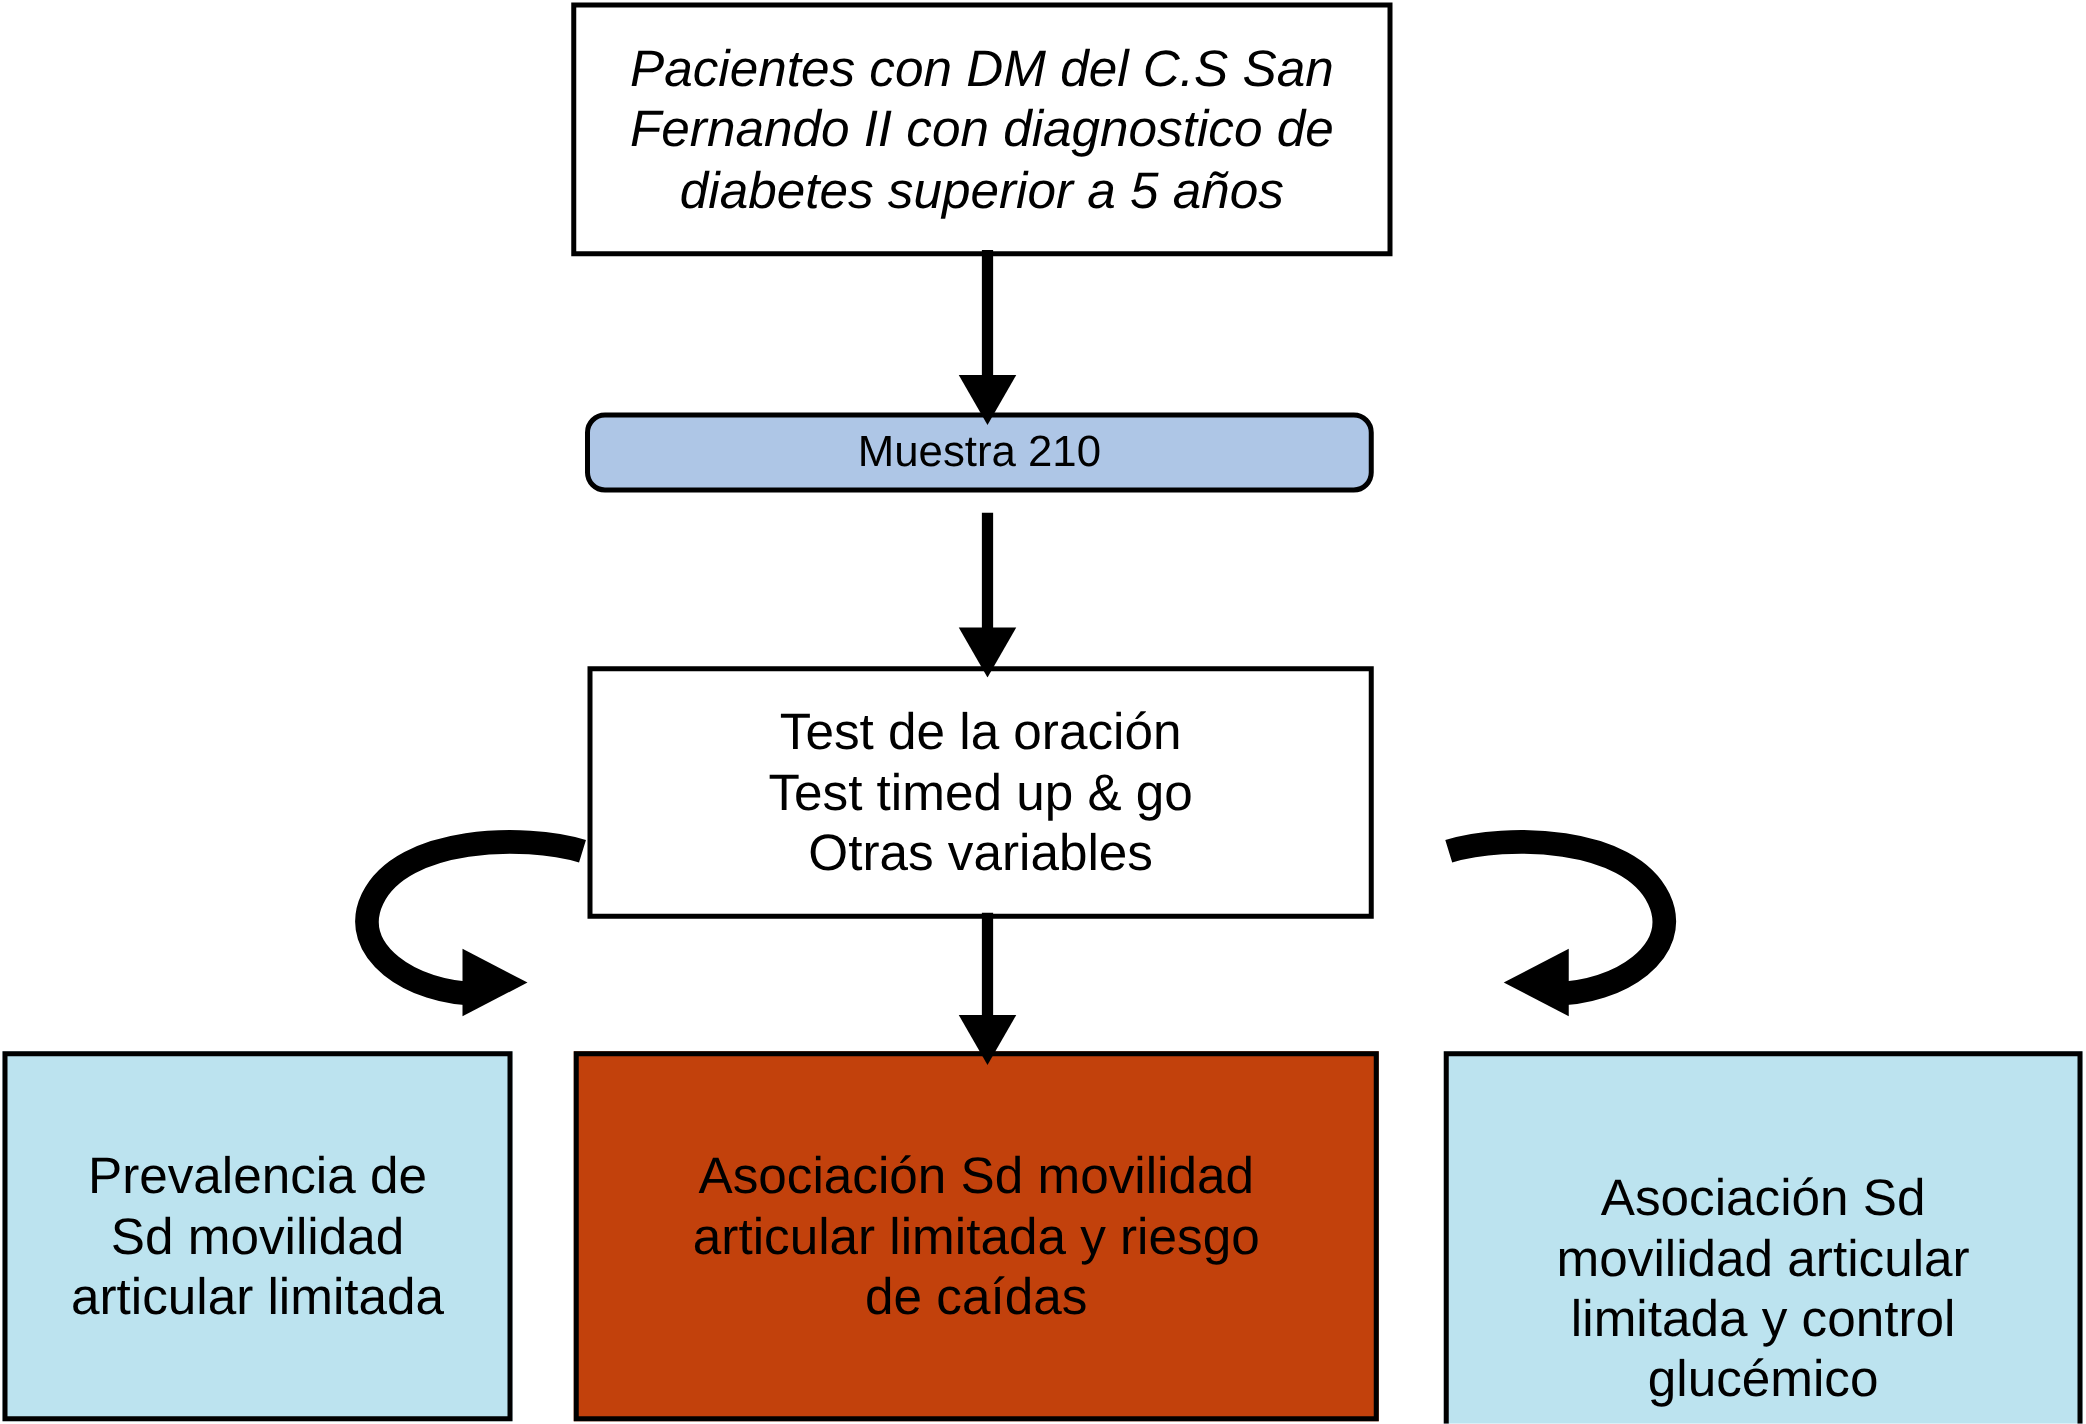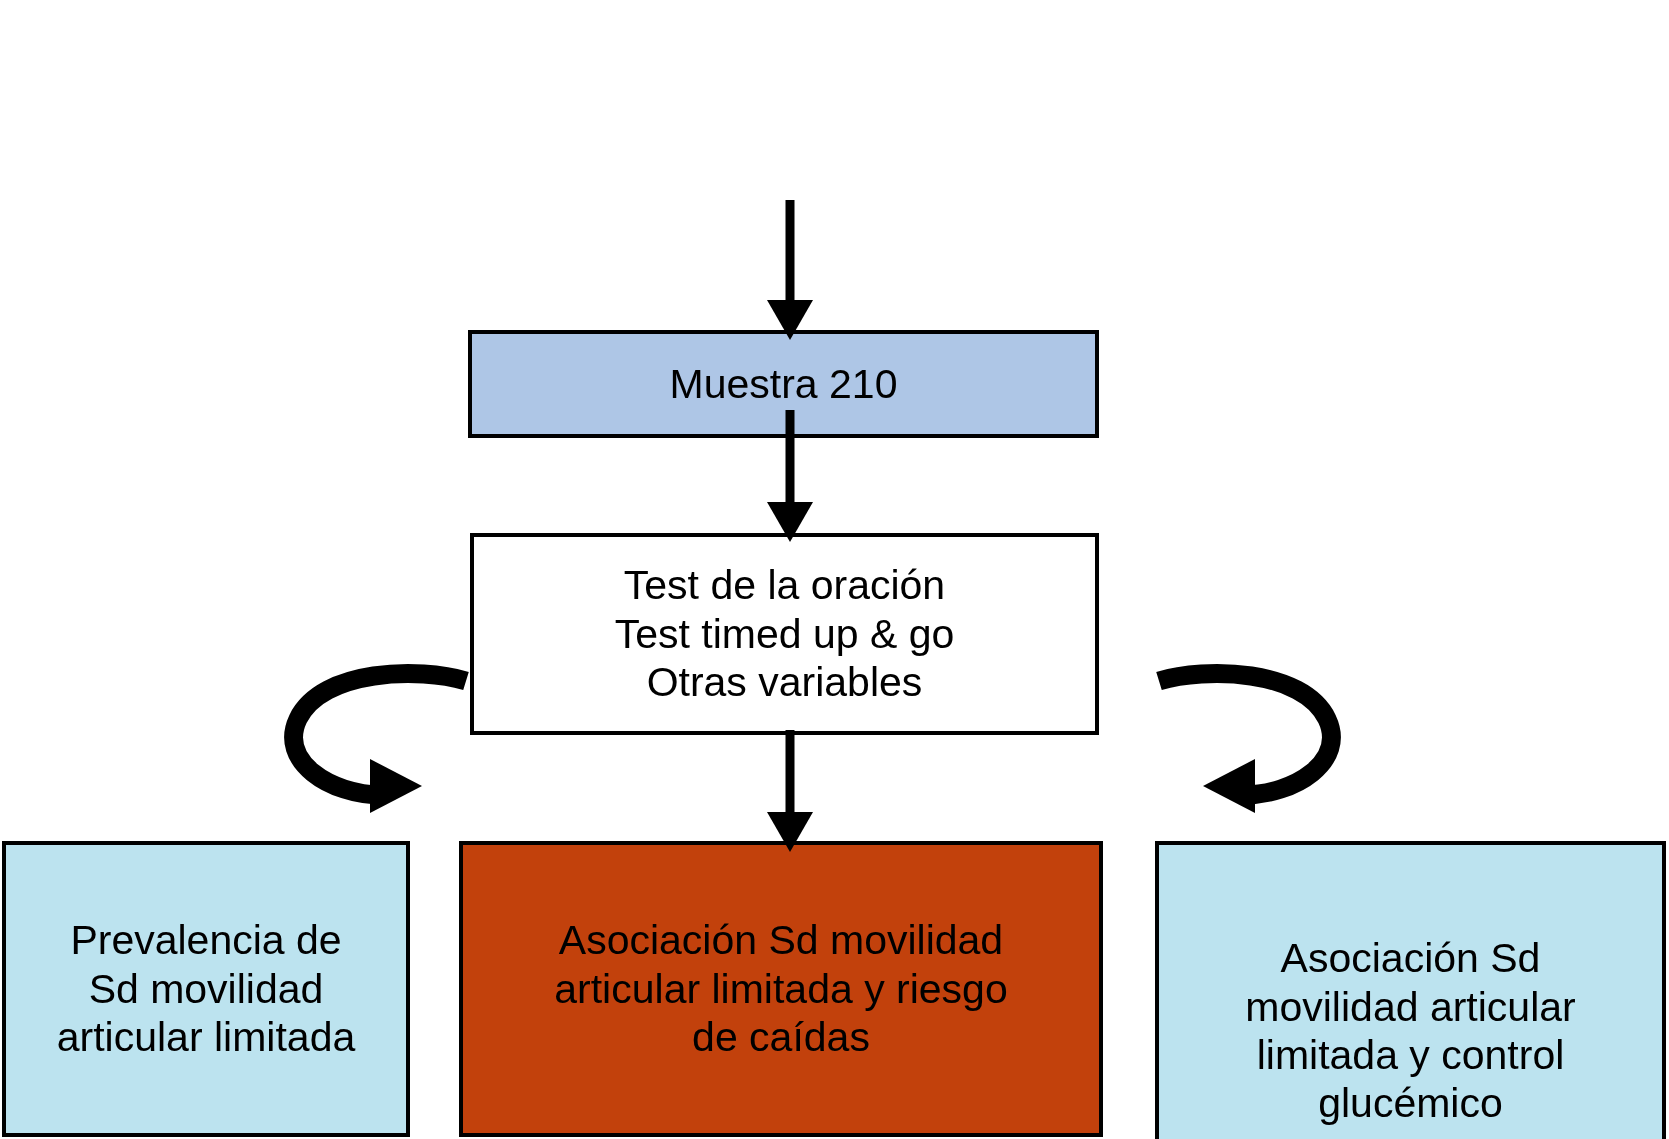--- a/index.html
+++ b/index.html
@@ -40,23 +40,24 @@
     width: 657px;
     height: 203px;
     background: #ffffff;
     font-style: italic;
     font-size: 41px;
   }
   #node-sample {
     left: 468px;
     top: 330px;
     width: 631px;
-    height: 108px;
+    height: 64px;
     background: #aec6e6;
-    font-size: 41px;
+    font-size: 35px;
+    border-radius: 16px;
   }
   #node-tests {
     left: 470px;
     top: 533px;
     width: 629px;
     height: 202px;
     background: #ffffff;
     font-size: 41px;
   }
   #node-prevalence {
@@ -93,20 +94,23 @@
   #arrow-sample-tests  { left: 735px; top: 410px; width: 110px; height: 132px; }
   #arrow-tests-falls   { left: 735px; top: 730px; width: 110px; height: 122px; }
   #arrow-curve-left    { left: 270px; top: 645px; width: 200px; height: 180px; }
   #arrow-curve-right   { left: 1155px; top: 645px; width: 200px; height: 180px; }
 </style>
 </head>
 <body>
 
 <div id="canvas">
 
+  <div class="node" id="node-source">Pacientes con DM del C.S San
+Fernando II con diagnostico de
+diabetes superior a 5 años</div>
 
   <div class="node" id="node-sample">Muestra 210</div>
 
   <div class="node" id="node-prevalence">Prevalencia de
 Sd movilidad
 articular limitada</div>
 
   <div class="node" id="node-tests">Test de la oración
 Test timed up &amp; go
 Otras variables</div>

